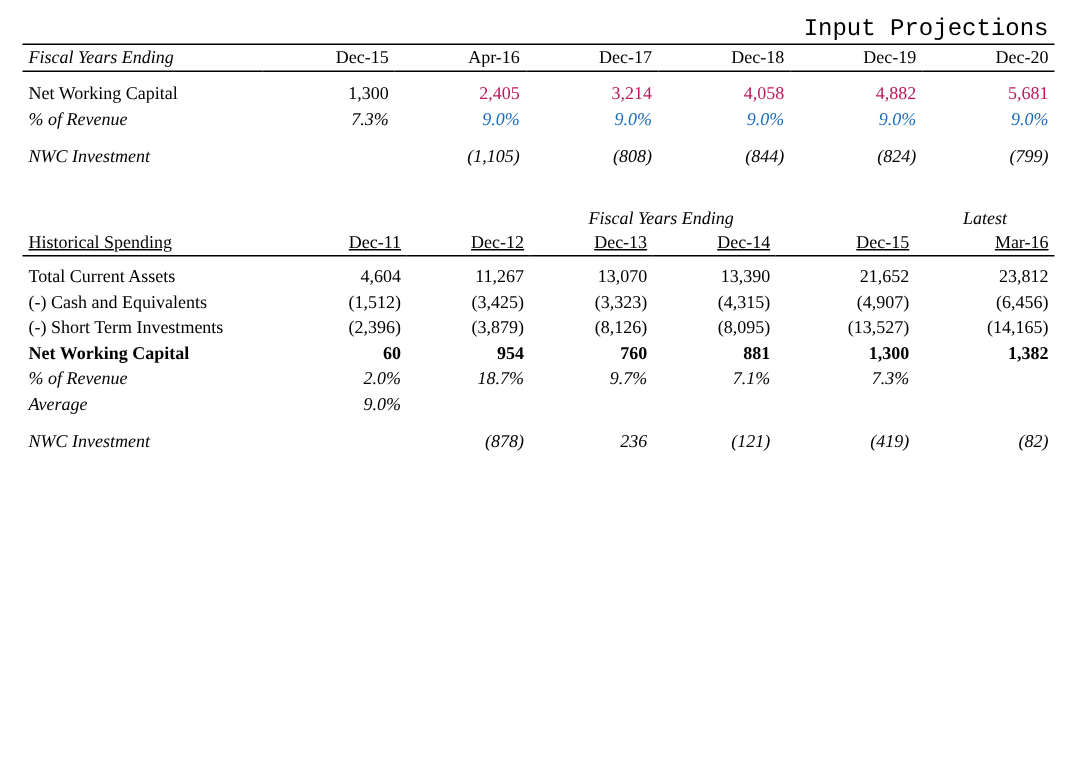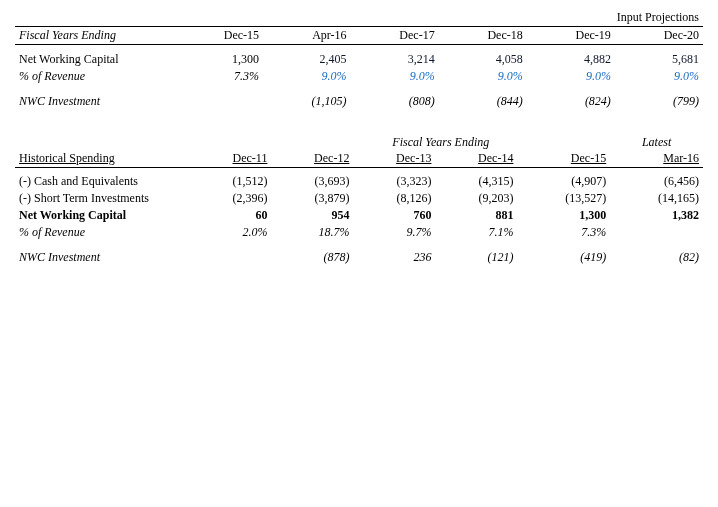--- a/index.html
+++ b/index.html
@@ -29,21 +29,21 @@
       text-align: left;
       width: 160px;
     }
     .top-table thead tr th {
       font-weight: normal;
       border-bottom: 1px solid #000;
       font-size: 12px;
     }
     .italic { font-style: italic; }
     .blue { color: #1a6bbf; }
-    .blue-bold { color: #0f172a; font-weight: bold; }
+    .blue-bold { color: #be185d; font-weight: bold; }
 
     
     .bottom-table-wrapper { margin-top: 10px; }
     .bottom-table {
       width: 100%;
       border-collapse: collapse;
     }
     .bottom-table th, .bottom-table td {
       text-align: right;
       padding: 1px 4px;
@@ -70,21 +70,21 @@
       font-style: normal;
       margin-top: 16px;
     }
     .bold-row td { font-weight: bold; }
   </style>
 </head>
 <body>
 
 <div class="top-table-wrapper">
   <div style="display:flex; justify-content:flex-end; border-bottom: 1px solid #000; padding-bottom:1px; margin-bottom:0;">
-    <span style="font-size:12px; padding-right:4px;">Input Projections</span>
+    <span style="font-size:16px; padding-right:4px;font-family:Liberation Mono, monospace;">Input Projections</span>
   </div>
   <table class="top-table">
     <thead>
       <tr>
         <th class="italic">Fiscal Years Ending</th>
         <th>Dec-15</th>
         <th>Apr-16</th>
         <th>Dec-17</th>
         <th>Dec-18</th>
         <th>Dec-19</th>
@@ -153,37 +153,46 @@
         <th>Dec-15</th>
         <th>Mar-16</th>
       </tr>
     </thead>
     <tbody>
 
       <tr style="height:6px;">
           <td colspan="7"></td>
         </tr>
 
+      <tr>
+        <td>Total Current Assets</td>
+        <td>4,604</td>
+        <td>11,267</td>
+        <td>13,070</td>
+        <td>13,390</td>
+        <td>21,652</td>
+        <td>23,812</td>
+      </tr>
 
       <tr>
         <td>(-) Cash and Equivalents</td>
         <td>(1,512)</td>
-        <td>(3,693)</td>
+        <td>(3,425)</td>
         <td>(3,323)</td>
         <td>(4,315)</td>
         <td>(4,907)</td>
         <td>(6,456)</td>
       </tr>
 
       <tr>
         <td>(-) Short Term Investments</td>
         <td>(2,396)</td>
         <td>(3,879)</td>
         <td>(8,126)</td>
-        <td>(9,203)</td>
+        <td>(8,095)</td>
         <td>(13,527)</td>
         <td>(14,165)</td>
       </tr>
 
 
 
       <tr class="bold-row">
         <td>Net Working Capital</td>
         <td>60</td>
         <td>954</td>
@@ -196,20 +205,29 @@
       <tr>
         <td class="italic">% of Revenue</td>
         <td class="italic">2.0%</td>
         <td class="italic">18.7%</td>
         <td class="italic">9.7%</td>
         <td class="italic">7.1%</td>
         <td class="italic">7.3%</td>
         <td class="italic"></td>
       </tr>
 
+      <tr>
+        <td class="italic">Average</td>
+        <td class="italic">9.0%</td>
+        <td class="italic"></td>
+        <td class="italic"></td>
+        <td class="italic"></td>
+        <td class="italic"></td>
+        <td class="italic"></td>
+      </tr>
 
       <tr style="height:8px;">
           <td colspan="7"></td>
         </tr>
 
       <tr>
         <td class="italic">NWC Investment</td>
         <td class="italic"></td>
         <td class="italic">(878)</td>
         <td class="italic">236</td>

